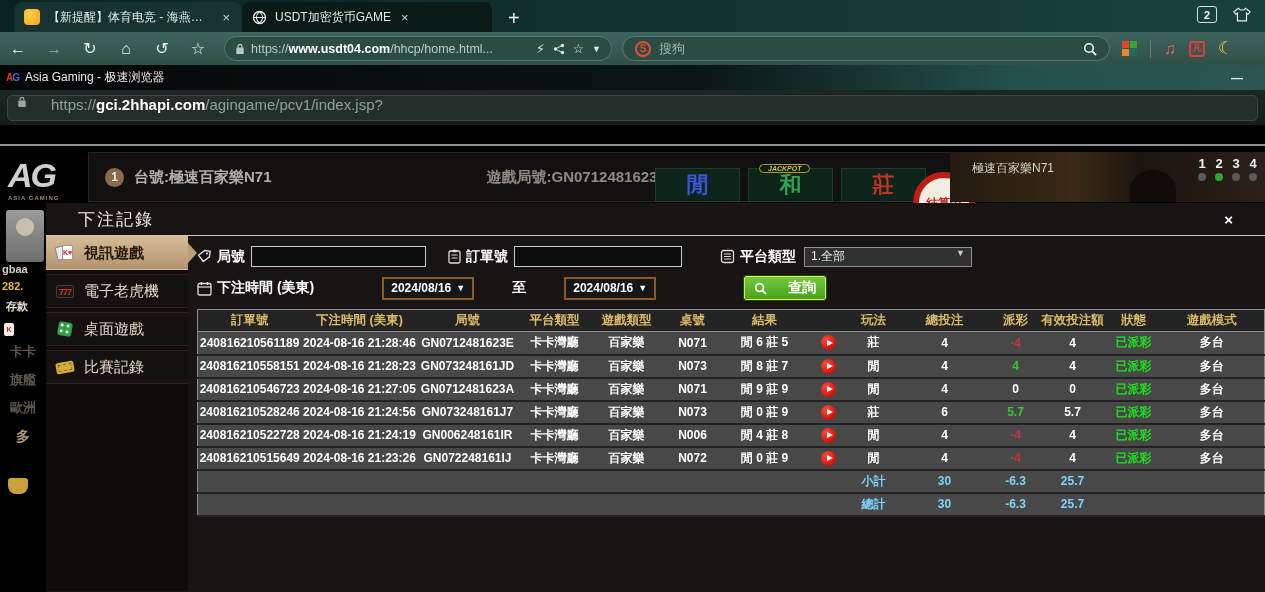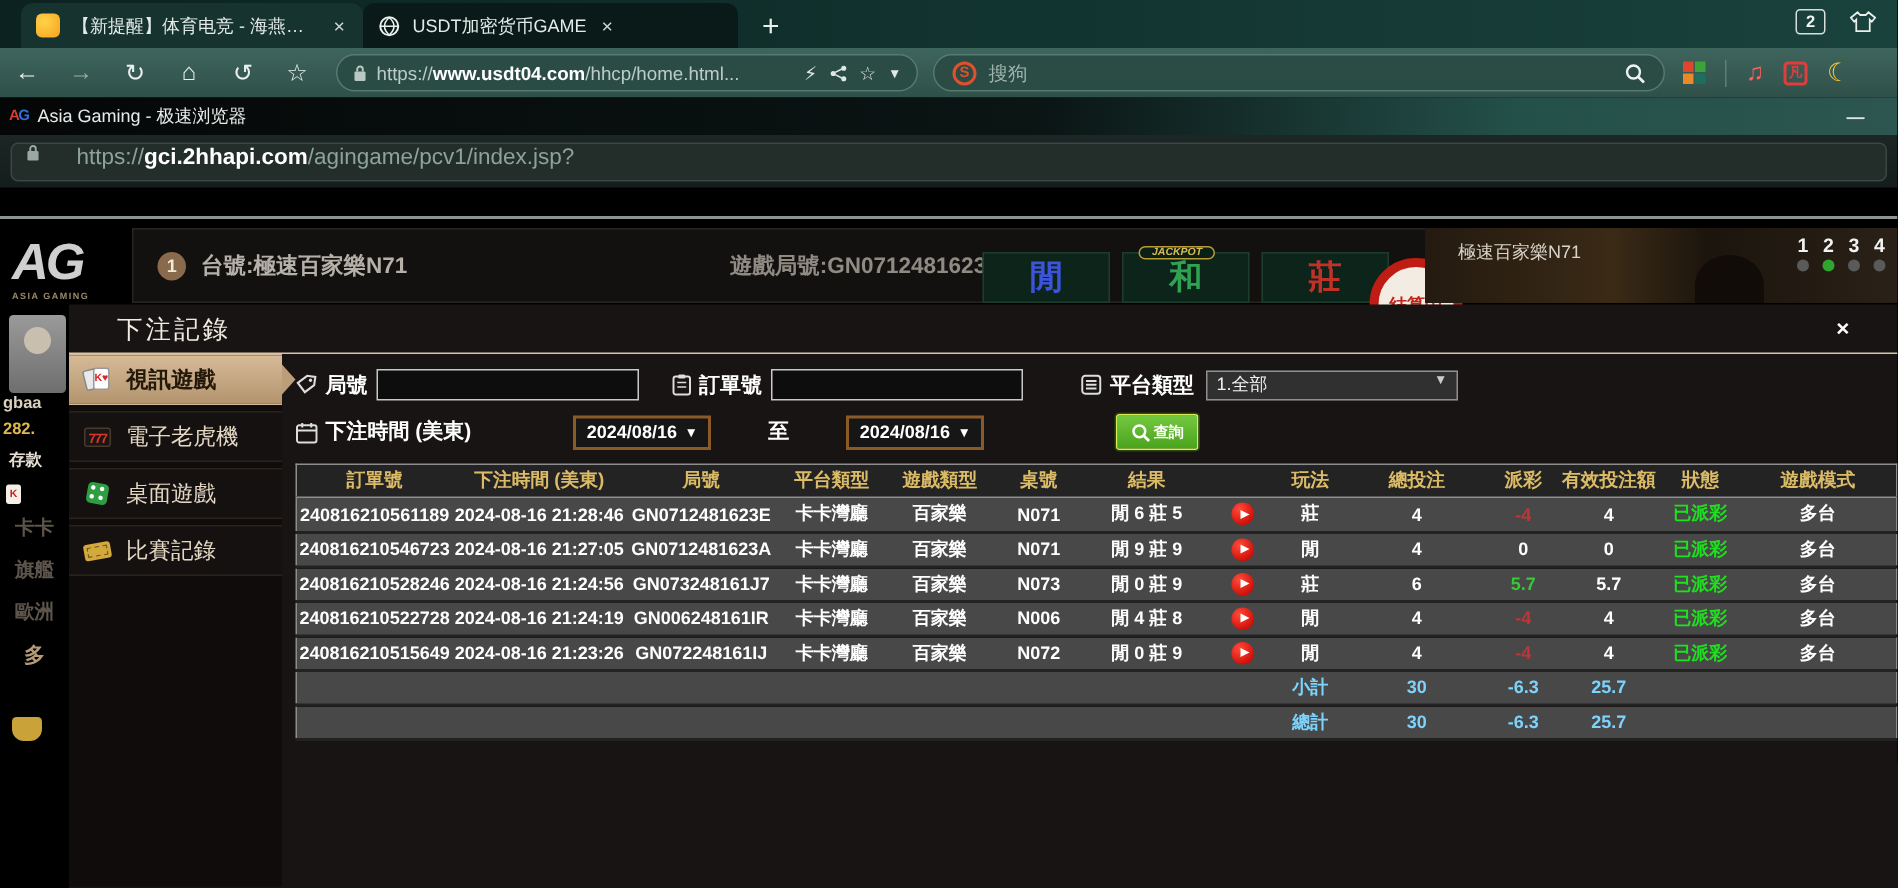--- a/index.html
+++ b/index.html
@@ -147,22 +147,22 @@
     font-size:12px;padding:0 5px;margin-left:6px}
   .select{width:168px;height:20px;background:#303030;border:1px solid #8f8f8f;color:#f0f0f0;font-size:12px;
     display:flex;align-items:flex-start;padding:0 6px;margin-left:8px}
   .select .car{margin-left:auto;font-size:9px;color:#ccc}
   .datebtn{height:23px;border:2px solid #8a5a28;background:#161616;color:#fff;font-weight:700;font-size:12px;
     display:flex;align-items:center;gap:5px;padding:0 7px;cursor:pointer}
   .datebtn .car{font-size:9px}
   #to-label{color:#fff;font-weight:700;font-size:14px;margin:0 38px 0 38px}
   #search-btn{margin-left:88px;height:24px;background:linear-gradient(#74c93e,#4aa31d);
     border:1px solid #d9e céder;cursor:pointer}
-  #search-btn{border:1px solid #d9ed5a;outline:1px solid #2a4a10;display:flex;align-items:center;gap:2px;
-    padding:0 9px;color:#fff;font-weight:700;font-size:10px;border-radius:2px}
+  #search-btn{border:1px solid #d9ed5a;outline:1px solid #2a4a10;display:flex;align-items:center;gap:21px;
+    padding:0 9px;color:#fff;font-weight:700;font-size:14px;border-radius:2px}
 
   
   #bet-table{border-collapse:collapse;table-layout:fixed;width:1067px;margin-top:4px;border:1px solid #8d8d8d}
   #bet-table th{background:#232323;color:#dcbb66;font-size:12.5px;font-weight:700;height:22px;
     border-bottom:1px solid #8d8d8d;white-space:nowrap;overflow:hidden}
   #bet-table td{background:#484848;color:#fff;font-size:12px;font-weight:700;height:23px;text-align:center;
     border-bottom:2px solid #222;white-space:nowrap;overflow:hidden}
   #bet-table td[data-state="neg"]{color:#c23535}
   #bet-table td[data-state="pos"]{color:#35c935}
   #bet-table td.status{color:#1ee01e}
@@ -452,20 +452,38 @@
                     <span class="tri"></span>
                   </span></td>
                 <td>莊</td>
                 <td>4</td>
                 <td data-state="neg">-4</td>
                 <td>4</td>
                 <td class="status">已派彩</td>
                 <td>多台</td>
               </tr>
 
+              <tr>
+                <td>240816210558151</td>
+                <td>2024-08-16 21:28:23</td>
+                <td>GN073248161JD</td>
+                <td>卡卡灣廳</td>
+                <td>百家樂</td>
+                <td>N073</td>
+                <td>閒 8 莊 7</td>
+                <td><span class="play-btn">
+                    <span class="tri"></span>
+                  </span></td>
+                <td>閒</td>
+                <td>4</td>
+                <td data-state="pos">4</td>
+                <td>4</td>
+                <td class="status">已派彩</td>
+                <td>多台</td>
+              </tr>
 
 
               <tr>
                 <td>240816210546723</td>
                 <td>2024-08-16 21:27:05</td>
                 <td>GN0712481623A</td>
                 <td>卡卡灣廳</td>
                 <td>百家樂</td>
                 <td>N071</td>
                 <td>閒 9 莊 9</td>

